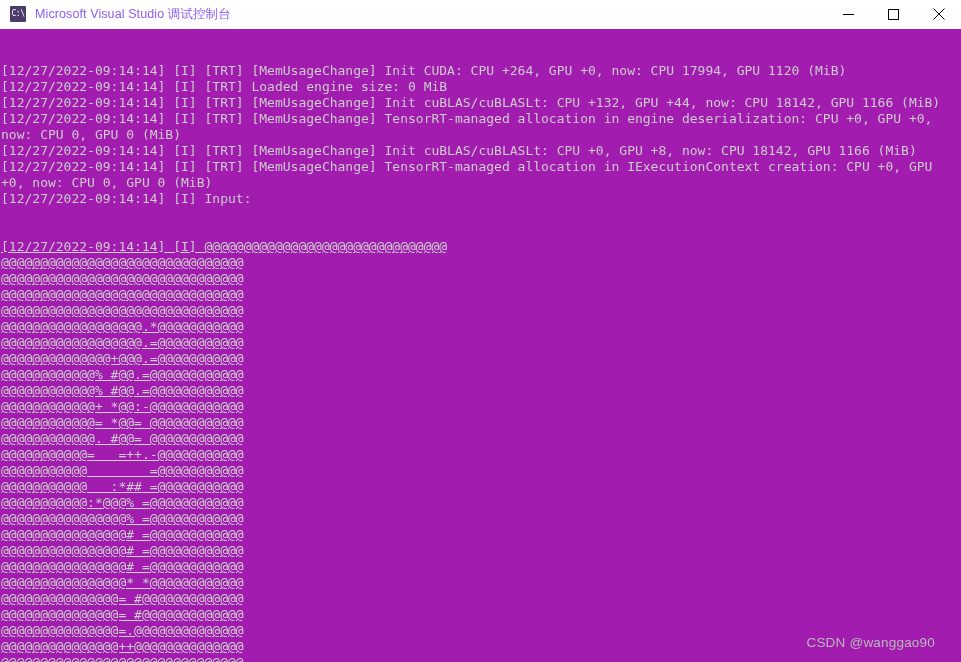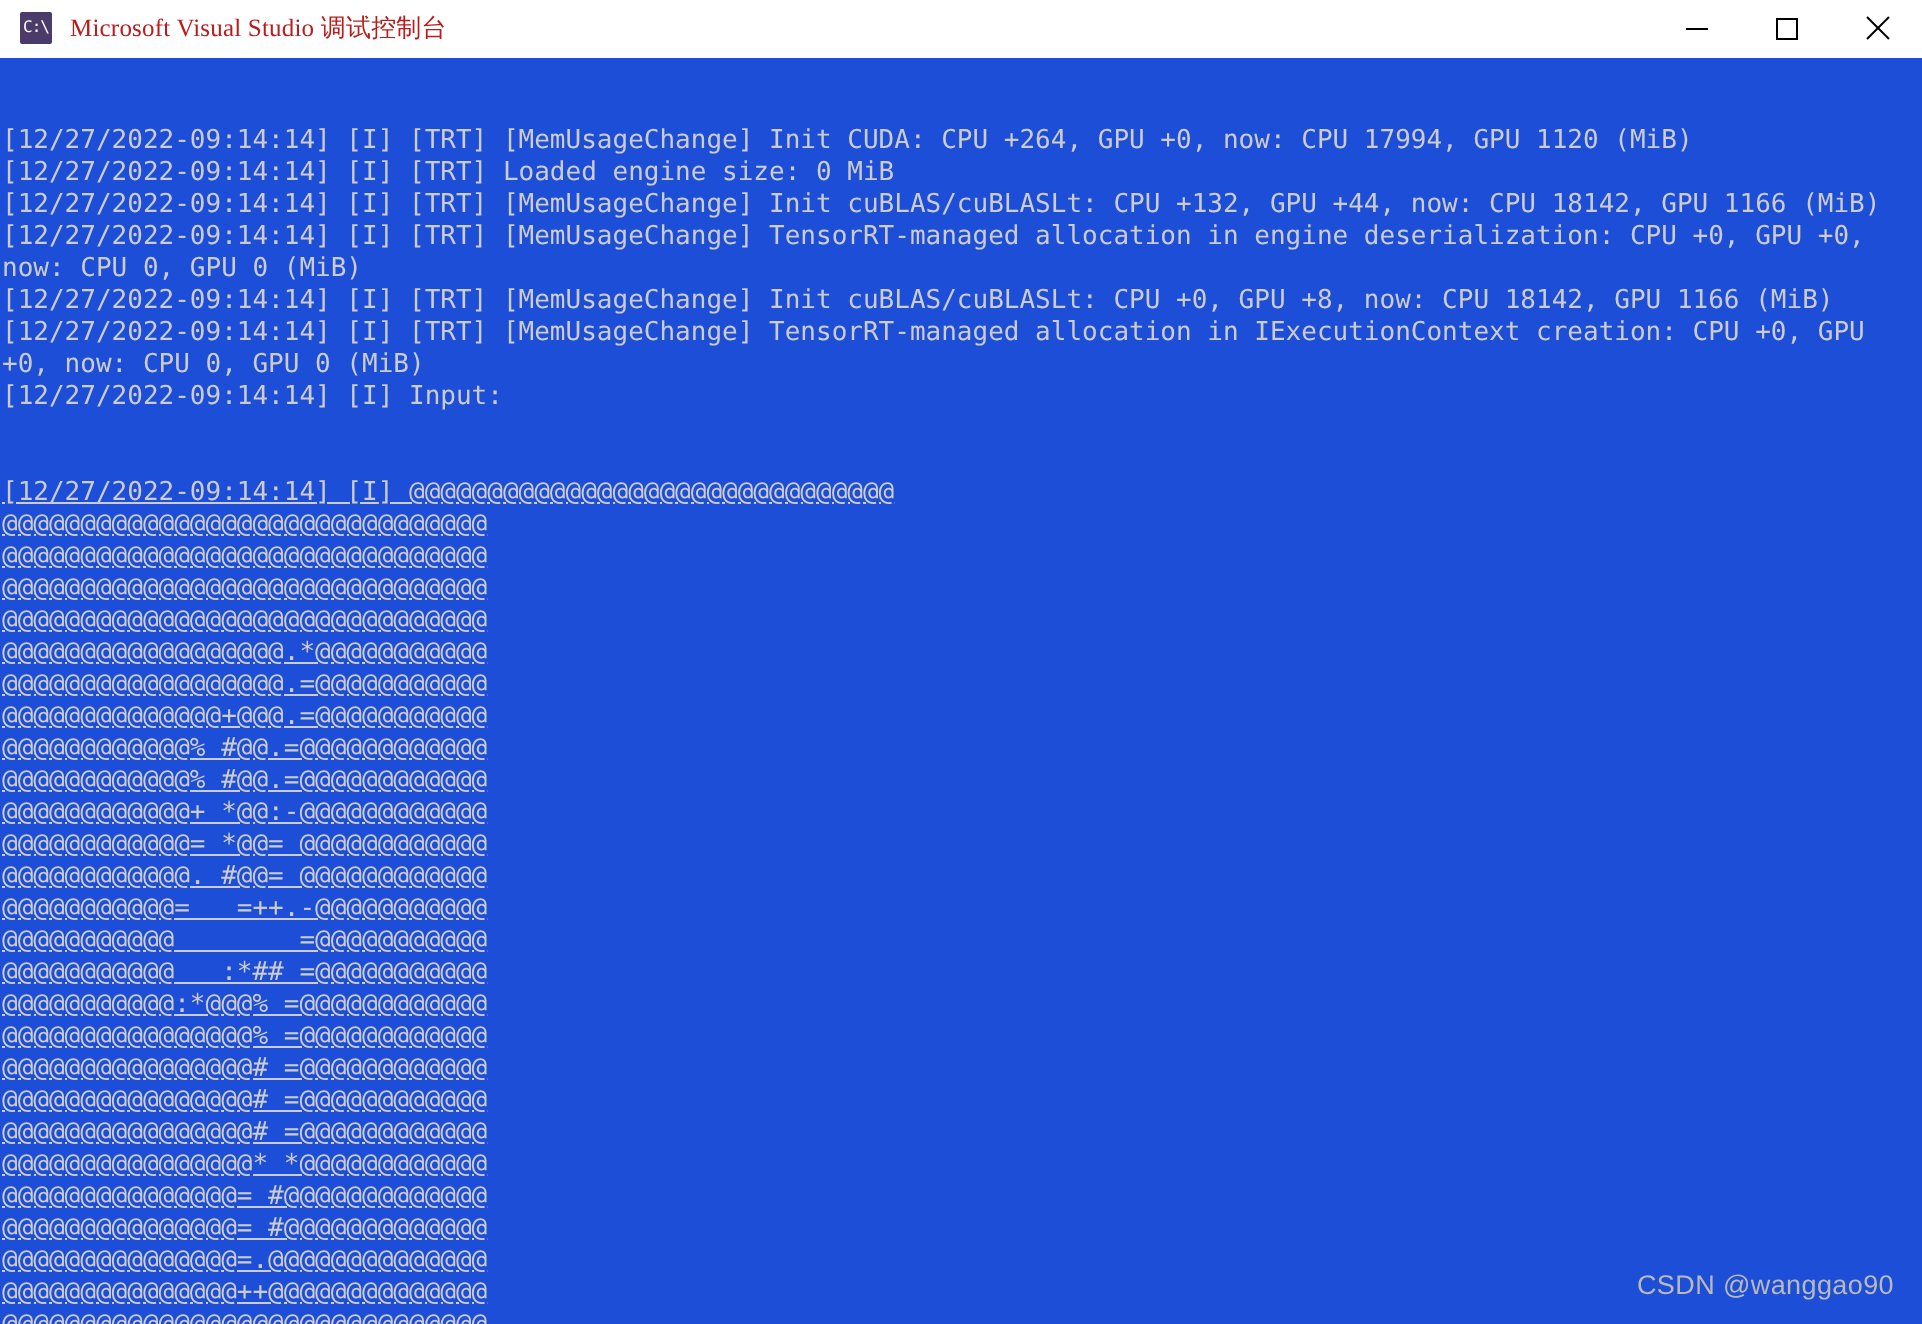--- a/index.html
+++ b/index.html
@@ -54,43 +54,43 @@
     color: #ffffff;
     font-family: "DejaVu Sans Mono", monospace;
     font-size: 8px;
     line-height: 8px;
     letter-spacing: -0.5px;
     transform: translateY(0px);
   }
   .title-text {
     margin-left: 9px;
     font-size: 12.5px;
-    color: #b91c1c;
-    font-family: Liberation Serif, serif;
+    color: #8b5cf6;
+    font-family: Liberation Sans, sans-serif;
     white-space: nowrap;
     letter-spacing: 0.1px;
   }
   .win-buttons {
     display: flex;
     height: 28px;
     flex: 0 0 auto;
   }
   .win-btn {
     width: 45px;
     height: 28px;
     display: flex;
     align-items: center;
     justify-content: center;
     background: #ffffff;
   }
   .win-btn svg { display: block; }
   
   .console {
     flex: 1 1 auto;
-    background: #1d4ed8;
+    background: #a21caf;
     color: #cccccc;
     font-family: "DejaVu Sans Mono", "Liberation Mono", monospace;
     font-size: 13px;
     line-height: 16px;
     padding: 2px 0 0 1px;
     white-space: pre;
     overflow: hidden;
     position: relative;
     letter-spacing: 0px;
   }
@@ -98,21 +98,21 @@
     white-space: pre;
     display: block;
     height: 16px;
   }
   .art .line {
     letter-spacing: 0px;
     text-decoration: underline;
   }
   .watermark {
     position: absolute;
-    right: 14px;
+    right: 26px;
     bottom: 11px;
     color: #b9b9b9;
     font-family: "Liberation Sans", sans-serif;
     font-size: 13.5px;
     letter-spacing: 0.2px;
     white-space: nowrap;
   }
 </style>
 </head>
 <body>

